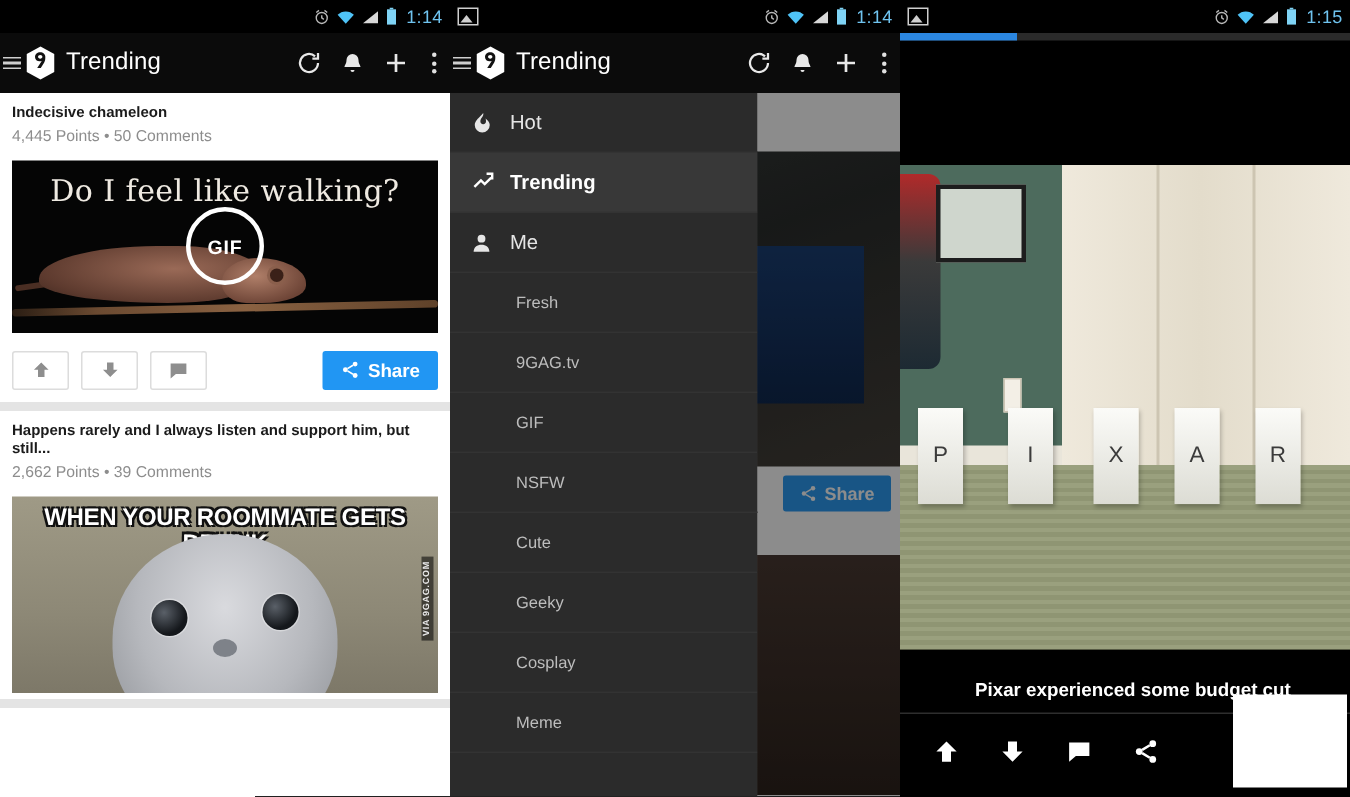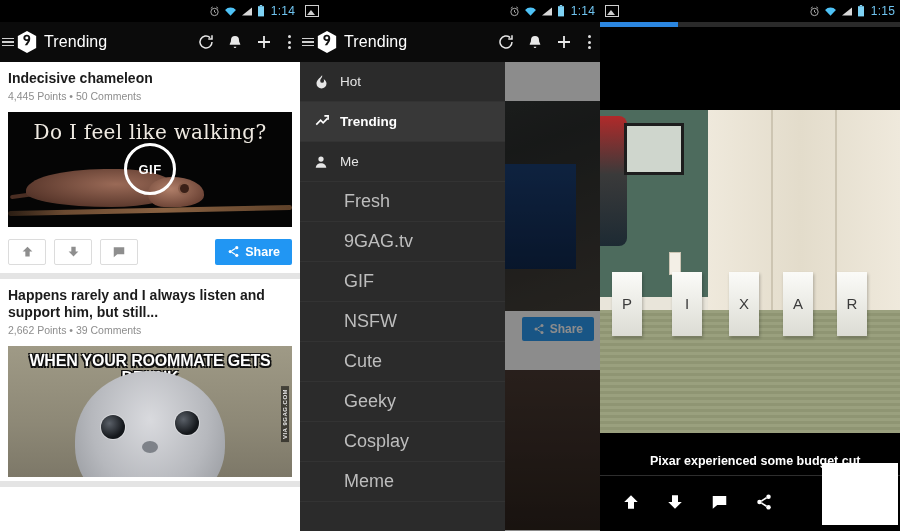--- a/index.html
+++ b/index.html
@@ -38,21 +38,21 @@
   .logo9 svg { display:block; }
   .title { color:#fff; font-size:16px; font-weight:400; flex:1; letter-spacing:.1px; }
   .abtns { display:flex; align-items:center; gap:12px; padding-right:2px; }
   .abtn { color:#e8e8e8; line-height:0; }
   .dots { display:flex; flex-direction:column; gap:2.5px; padding:0 3px; }
   .dots i { width:3px; height:3px; border-radius:50%; background:#e0e0e0; display:block; }
 
   
   .feed { position:absolute; top:62px; left:0; right:0; bottom:0; background:#fff; overflow:hidden; }
   .post { background:#fff; border-bottom:6px solid #e4e4e4; }
-  .post-title { font-size:14px; font-weight:700; color:#1b1b1b; line-height:1.25; padding:8px 8px 2px; }
+  .post-title { font-size:10px; font-weight:700; color:#1b1b1b; line-height:1.25; padding:8px 8px 2px; }
   .post-meta { font-size:10.5px; color:#8d8d8d; padding:0 8px 6px; }
   .post-media { position:relative; width:284px; margin:4px 8px; overflow:hidden; }
 
   
   .cham { height:115px; background:#050505; position:relative; }
   .cham-text {
     position:absolute; top:8px; left:0; right:0; text-align:center;
     font-family:"DejaVu Serif", serif; font-size:20px; color:#efeae2; letter-spacing:.3px;
   }
   .cham-branch { position:absolute; left:0; right:0; bottom:14px; height:5px;
@@ -113,21 +113,21 @@
   .drawer {
     position:absolute; top:62px; left:0; width:205px; bottom:0;
     background:#2b2b2b; z-index:20;
   }
   .d-item {
     height:40px; display:flex; align-items:center; padding-left:14px;
     border-bottom:1px solid #333; color:#e5e5e5; font-size:13.5px;
   }
   .d-item.active { background:#383838; color:#fff; font-weight:700; }
   .d-ico { width:26px; display:flex; align-items:center; color:#e6e6e6; }
-  .d-sub { padding-left:44px; color:#bdbdbd; font-size:18px; }
+  .d-sub { padding-left:44px; color:#bdbdbd; font-size:11px; }
   .chev { margin-left:auto; margin-right:14px; opacity:.75; }
 
   
   .p2-behind { position:absolute; top:62px; left:0; right:0; bottom:0; background:#fff; z-index:10; }
   .b-title { font-size:13px; font-weight:700; color:#1b1b1b; padding:6px 6px 2px; line-height:1.2; }
   .b-img { height:210px; background:linear-gradient(160deg,#3a3d3c,#2b2e2d 40%,#45403a);
     position:relative; overflow:hidden; }
   .b-img:before{content:"";position:absolute;left:8%;top:18%;width:48%;height:56%;
     background:linear-gradient(180deg,#2f3a45,#1d252c);transform:skewY(-4deg);opacity:.9;}
   .b-img:after{content:"";position:absolute;right:8%;top:30%;width:26%;height:50%;

